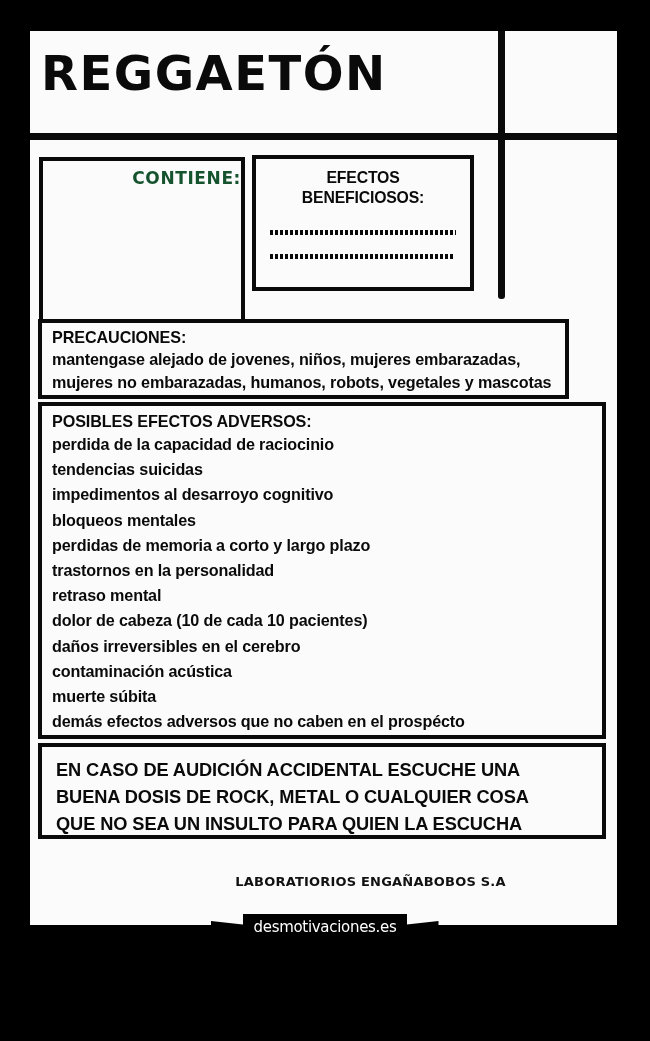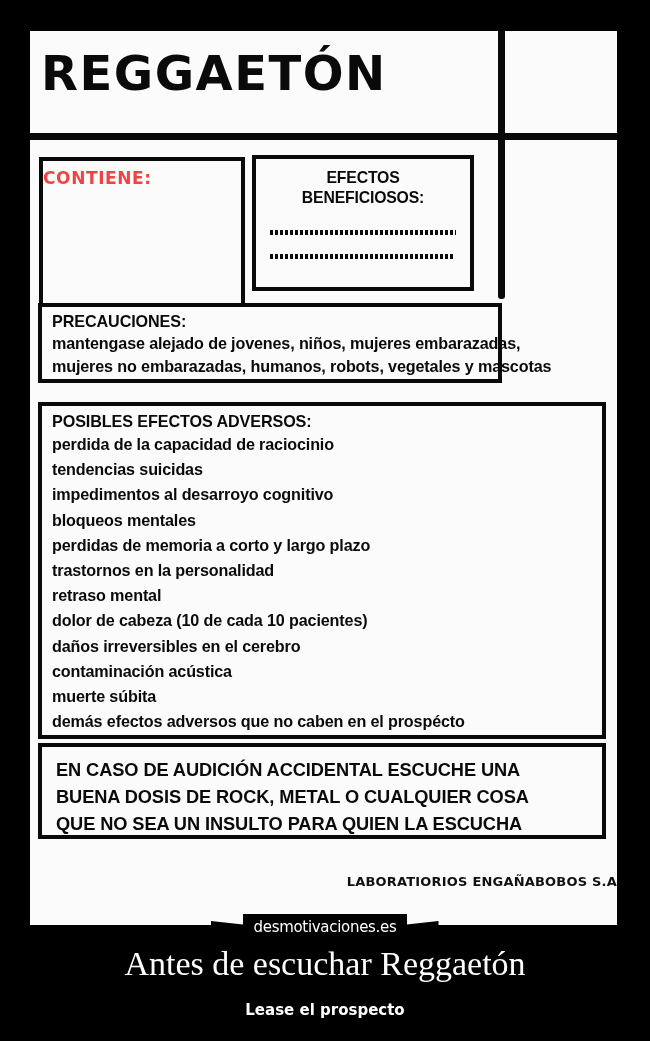--- a/index.html
+++ b/index.html
@@ -88,45 +88,45 @@
   }
   .box-beneficios {
     left: 206px;
     top: 124px;
     width: 222px;
     height: 136px;
     margin-left: 16px;
   }
   .box-precauciones {
     left: 8px;
-    top: 272px;
-    width: 464px;
+    top: 288px;
+    width: 531px;
     height: 80px;
   }
   .box-adversos {
     left: 8px;
     top: 371px;
     width: 568px;
     height: 337px;
   }
   .box-caso {
     left: 8px;
     top: 712px;
     width: 568px;
     height: 96px;
   }
 
   
   .hdr-contiene {
-    text-align: left;
+    text-align: right;
     font-family: "DejaVu Sans", "Liberation Sans", sans-serif;
     font-weight: bold;
     font-size: 17px;
     letter-spacing: 0.6px;
-    color: #ef4444;
+    color: #14532d;
     margin: 7px 0 1px 0;
   }
   .ingredient-list {
     list-style: none;
     margin: 0;
     padding: 0 0 0 14px;
   }
   .ingredient-list li {
     font-family: "DejaVu Sans", "Liberation Sans", sans-serif;
     font-weight: bold;
@@ -196,21 +196,21 @@
     white-space: nowrap;
     transform: scaleX(0.96);
     transform-origin: left center;
   }
 
   .lab-credit {
     position: absolute;
     left: 0;
     top: 843px;
     width: 587px;
-    text-align: right;
+    text-align: center;
     padding-left: 94px;
     box-sizing: border-box;
     font-family: "DejaVu Sans", "Liberation Sans", sans-serif;
     font-weight: bold;
     font-size: 13px;
     letter-spacing: 0.2px;
     color: #111111;
   }
 
   
@@ -340,18 +340,14 @@
 
     <div class="lab-credit">LABORATIORIOS ENGAÑABOBOS S.A</div>
   </div>
 
   <div class="watermark">
     <div class="wm-plate">
       <span class="wm-text">desmotivaciones.es</span>
     </div>
   </div>
 
-  <div class="caption">
-    <div class="caption-title">Antes de escuchar Reggaetón</div>
-    <div class="caption-sub">Lease el prospecto</div>
-  </div>
 
 </div>
 
 </body></html>

